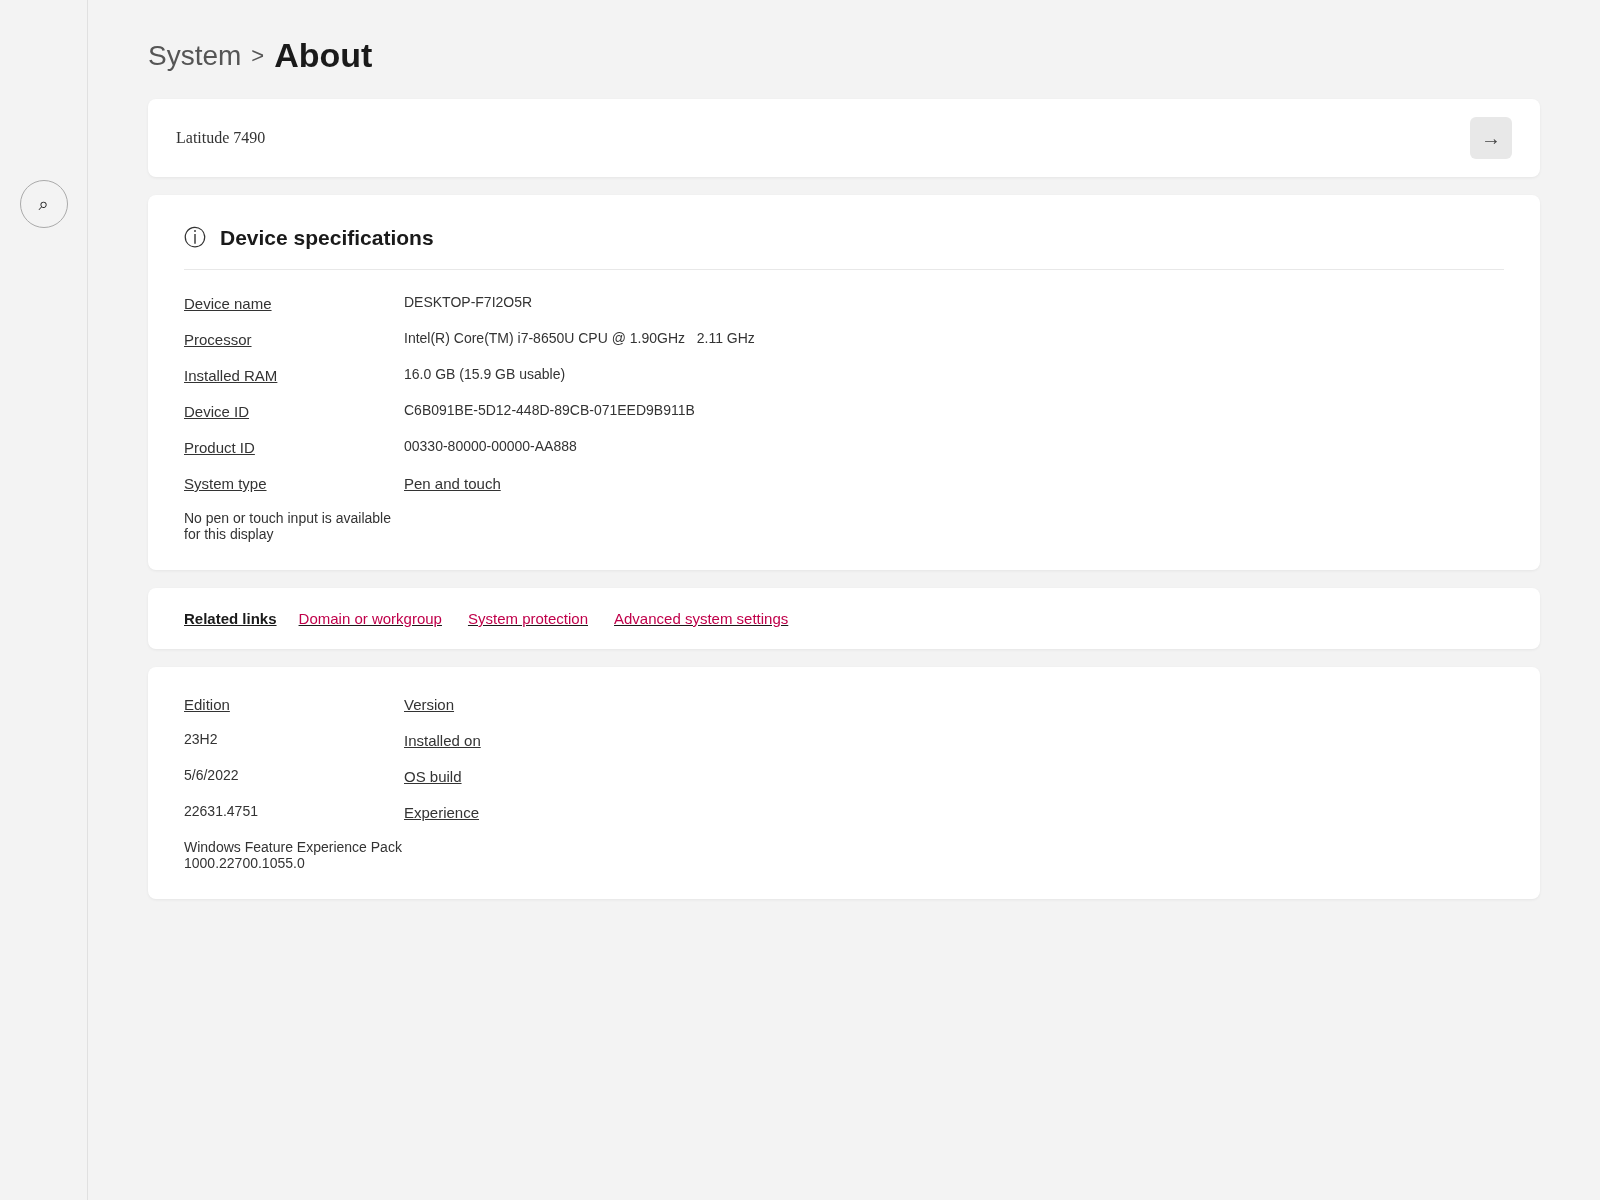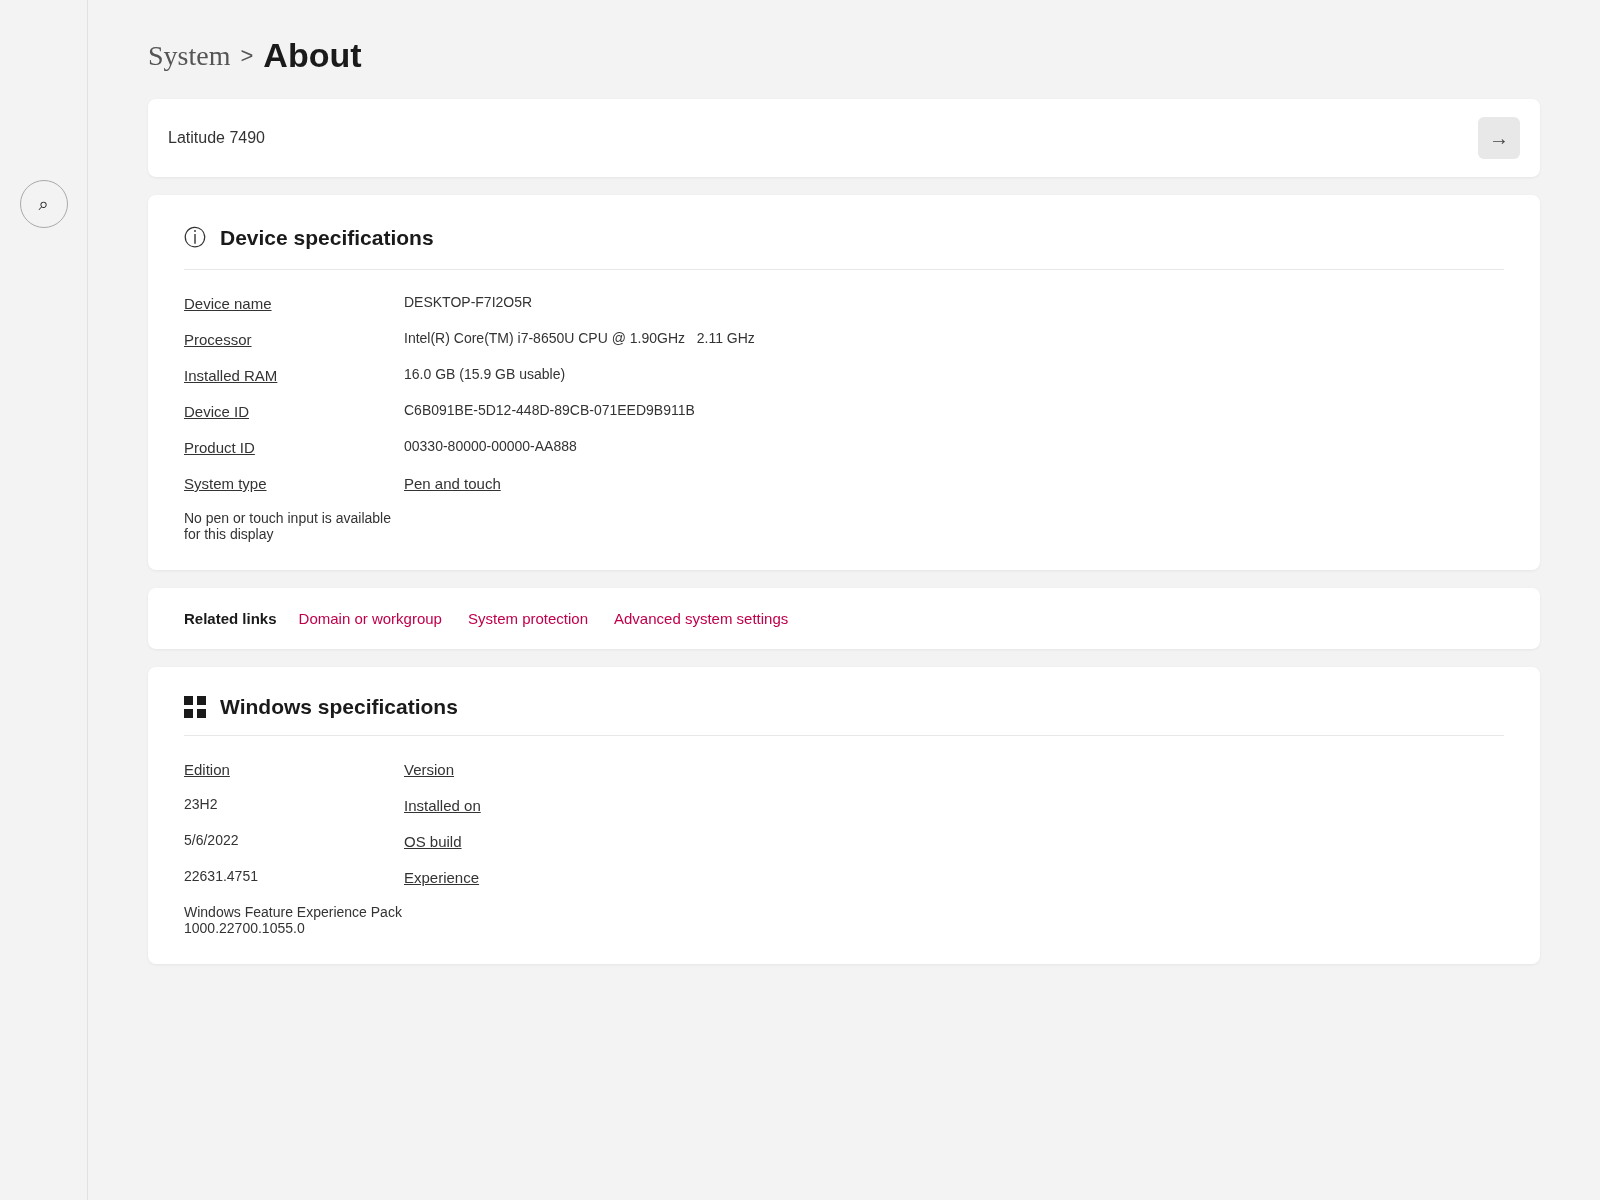--- a/index.html
+++ b/index.html
@@ -49,46 +49,46 @@
     .breadcrumb {
       display: flex;
       align-items: center;
       margin-bottom: 24px;
     }
 
     .breadcrumb-system {
       font-size: 28px;
       color: #555;
       font-weight: 400;
-      font-family: Liberation Serif, serif;
     }
 
     .breadcrumb-chevron {
       font-size: 22px;
       color: #555;
       margin: 0 10px;
     }
 
     .breadcrumb-about {
       font-size: 34px;
       color: #1a1a1a;
       font-weight: 600;
     }
 
     .device-name-bar {
       background-color: #ffffff;
       border-radius: 8px;
-      padding: 18px 20px;
+      padding: 18px 28px;
       margin-bottom: 18px;
       font-size: 16px;
       color: #333;
       display: flex;
       align-items: center;
       justify-content: space-between;
       box-shadow: 0 1px 3px rgba(0,0,0,0.06);
+      font-family: Liberation Serif, serif;
     }
 
     .rename-btn {
       width: 42px;
       height: 42px;
       background: #e8e8e8;
       border-radius: 6px;
       display: flex;
       align-items: center;
       justify-content: center;
@@ -149,20 +149,21 @@
       background-color: #ffffff;
       border-radius: 8px;
       padding: 22px 36px;
       margin-bottom: 18px;
       display: flex;
       align-items: center;
       gap: 0;
       box-shadow: 0 1px 3px rgba(0,0,0,0.06);
       flex-wrap: wrap;
       gap: 6px;
+      text-decoration: underline;
     }
 
     .related-links-label {
       font-size: 15px;
       font-weight: 600;
       color: #1a1a1a;
       margin-right: 16px;
     }
 
     .related-link {
@@ -244,29 +245,20 @@
     </div>
 
     <div class="related-links-card">
       <span class="related-links-label">Related links</span>
       <a class="related-link">Domain or workgroup</a>
       <a class="related-link">System protection</a>
       <a class="related-link">Advanced system settings</a>
     </div>
 
     <div class="section-card">
-      <div class="section-header">
-        <div class="windows-icon">
-          <div class="windows-icon-quad"></div>
-          <div class="windows-icon-quad"></div>
-          <div class="windows-icon-quad"></div>
-          <div class="windows-icon-quad"></div>
-        </div>
-        <span class="section-title">Windows specifications</span>
-      </div>
       <div class="spec-grid">
 
         <span class="spec-label">Edition</span>
 
         <span class="spec-label">Version</span>
         <span class="spec-value">23H2</span>
 
         <span class="spec-label">Installed on</span>
         <span class="spec-value">5/6/2022</span>
 

